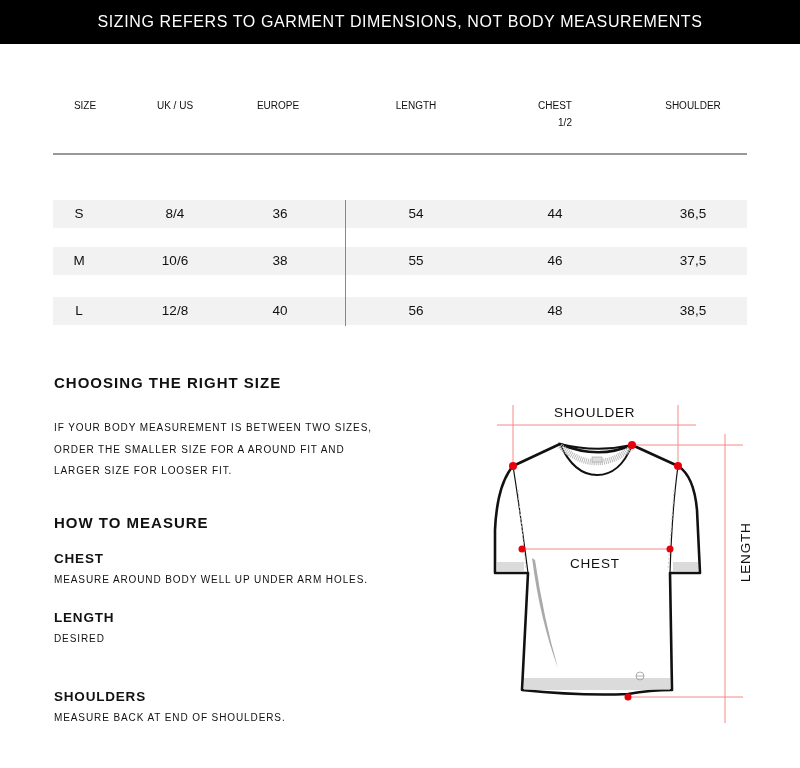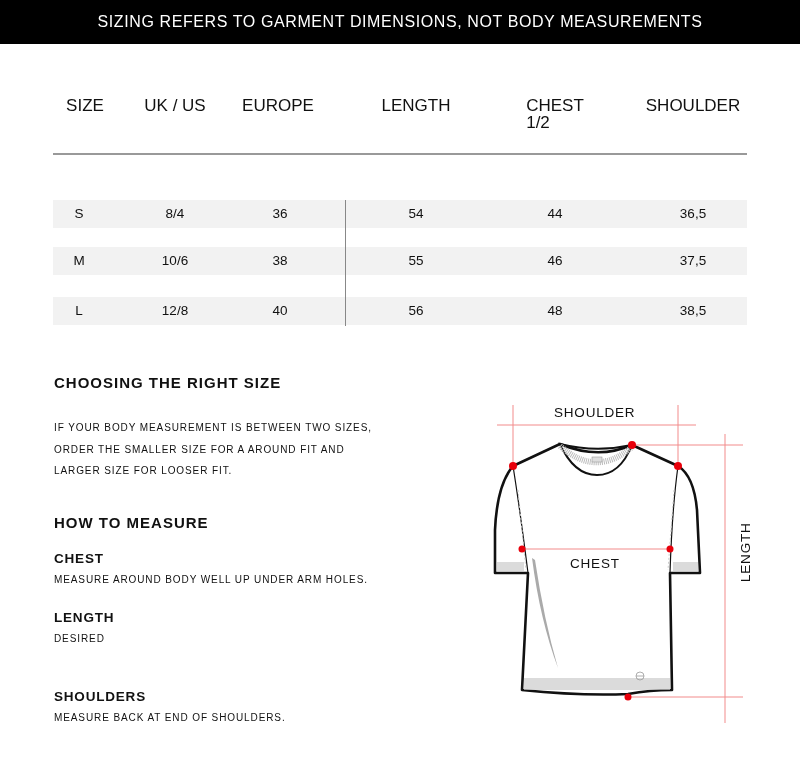--- a/index.html
+++ b/index.html
@@ -5,21 +5,21 @@
   html, body { margin: 0; padding: 0; }
   body {
     width: 800px; height: 768px; background: #ffffff; position: relative; overflow: hidden;
     font-family: "Liberation Sans", "DejaVu Sans", sans-serif; color: #111;
   }
   .topbar {
     position: absolute; left: 0; top: 0; width: 800px; height: 44px; background: #000;
     display: flex; align-items: center; justify-content: center;
   }
   .topbar span { color: #fff; font-size: 16px; letter-spacing: 0.6px; }
-  .hdr { position: absolute; top: 97px; font-size: 17px; text-align: left; transform: translateX(-50%); line-height: 17px; white-space: nowrap; }
+  .hdr { position: absolute; top: 97px; font-size: 10px; text-align: right; transform: translateX(-50%); line-height: 17px; white-space: nowrap; }
   .rule { position: absolute; left: 53px; top: 153px; width: 694px; height: 2px; background: #999; }
   .row { position: absolute; left: 53px; width: 694px; height: 28px; background: #f2f2f2; }
   .cell { position: absolute; top: 0; line-height: 28px; font-size: 13.5px; transform: translateX(-50%); white-space: nowrap; }
   .vdiv { position: absolute; left: 345px; top: 200px; width: 1px; height: 126px; background: #888; }
   .h2 { position: absolute; left: 54px; font-size: 15px; font-weight: 700; letter-spacing: 1px; }
   .para { position: absolute; left: 54px; font-size: 10px; letter-spacing: 0.9px; line-height: 21.5px; }
   .sub { position: absolute; left: 54px; font-size: 13.5px; font-weight: 700; letter-spacing: 0.8px; }
   .diagram { position: absolute; left: 480px; top: 390px; width: 300px; height: 350px; }
 </style>
 </head>

